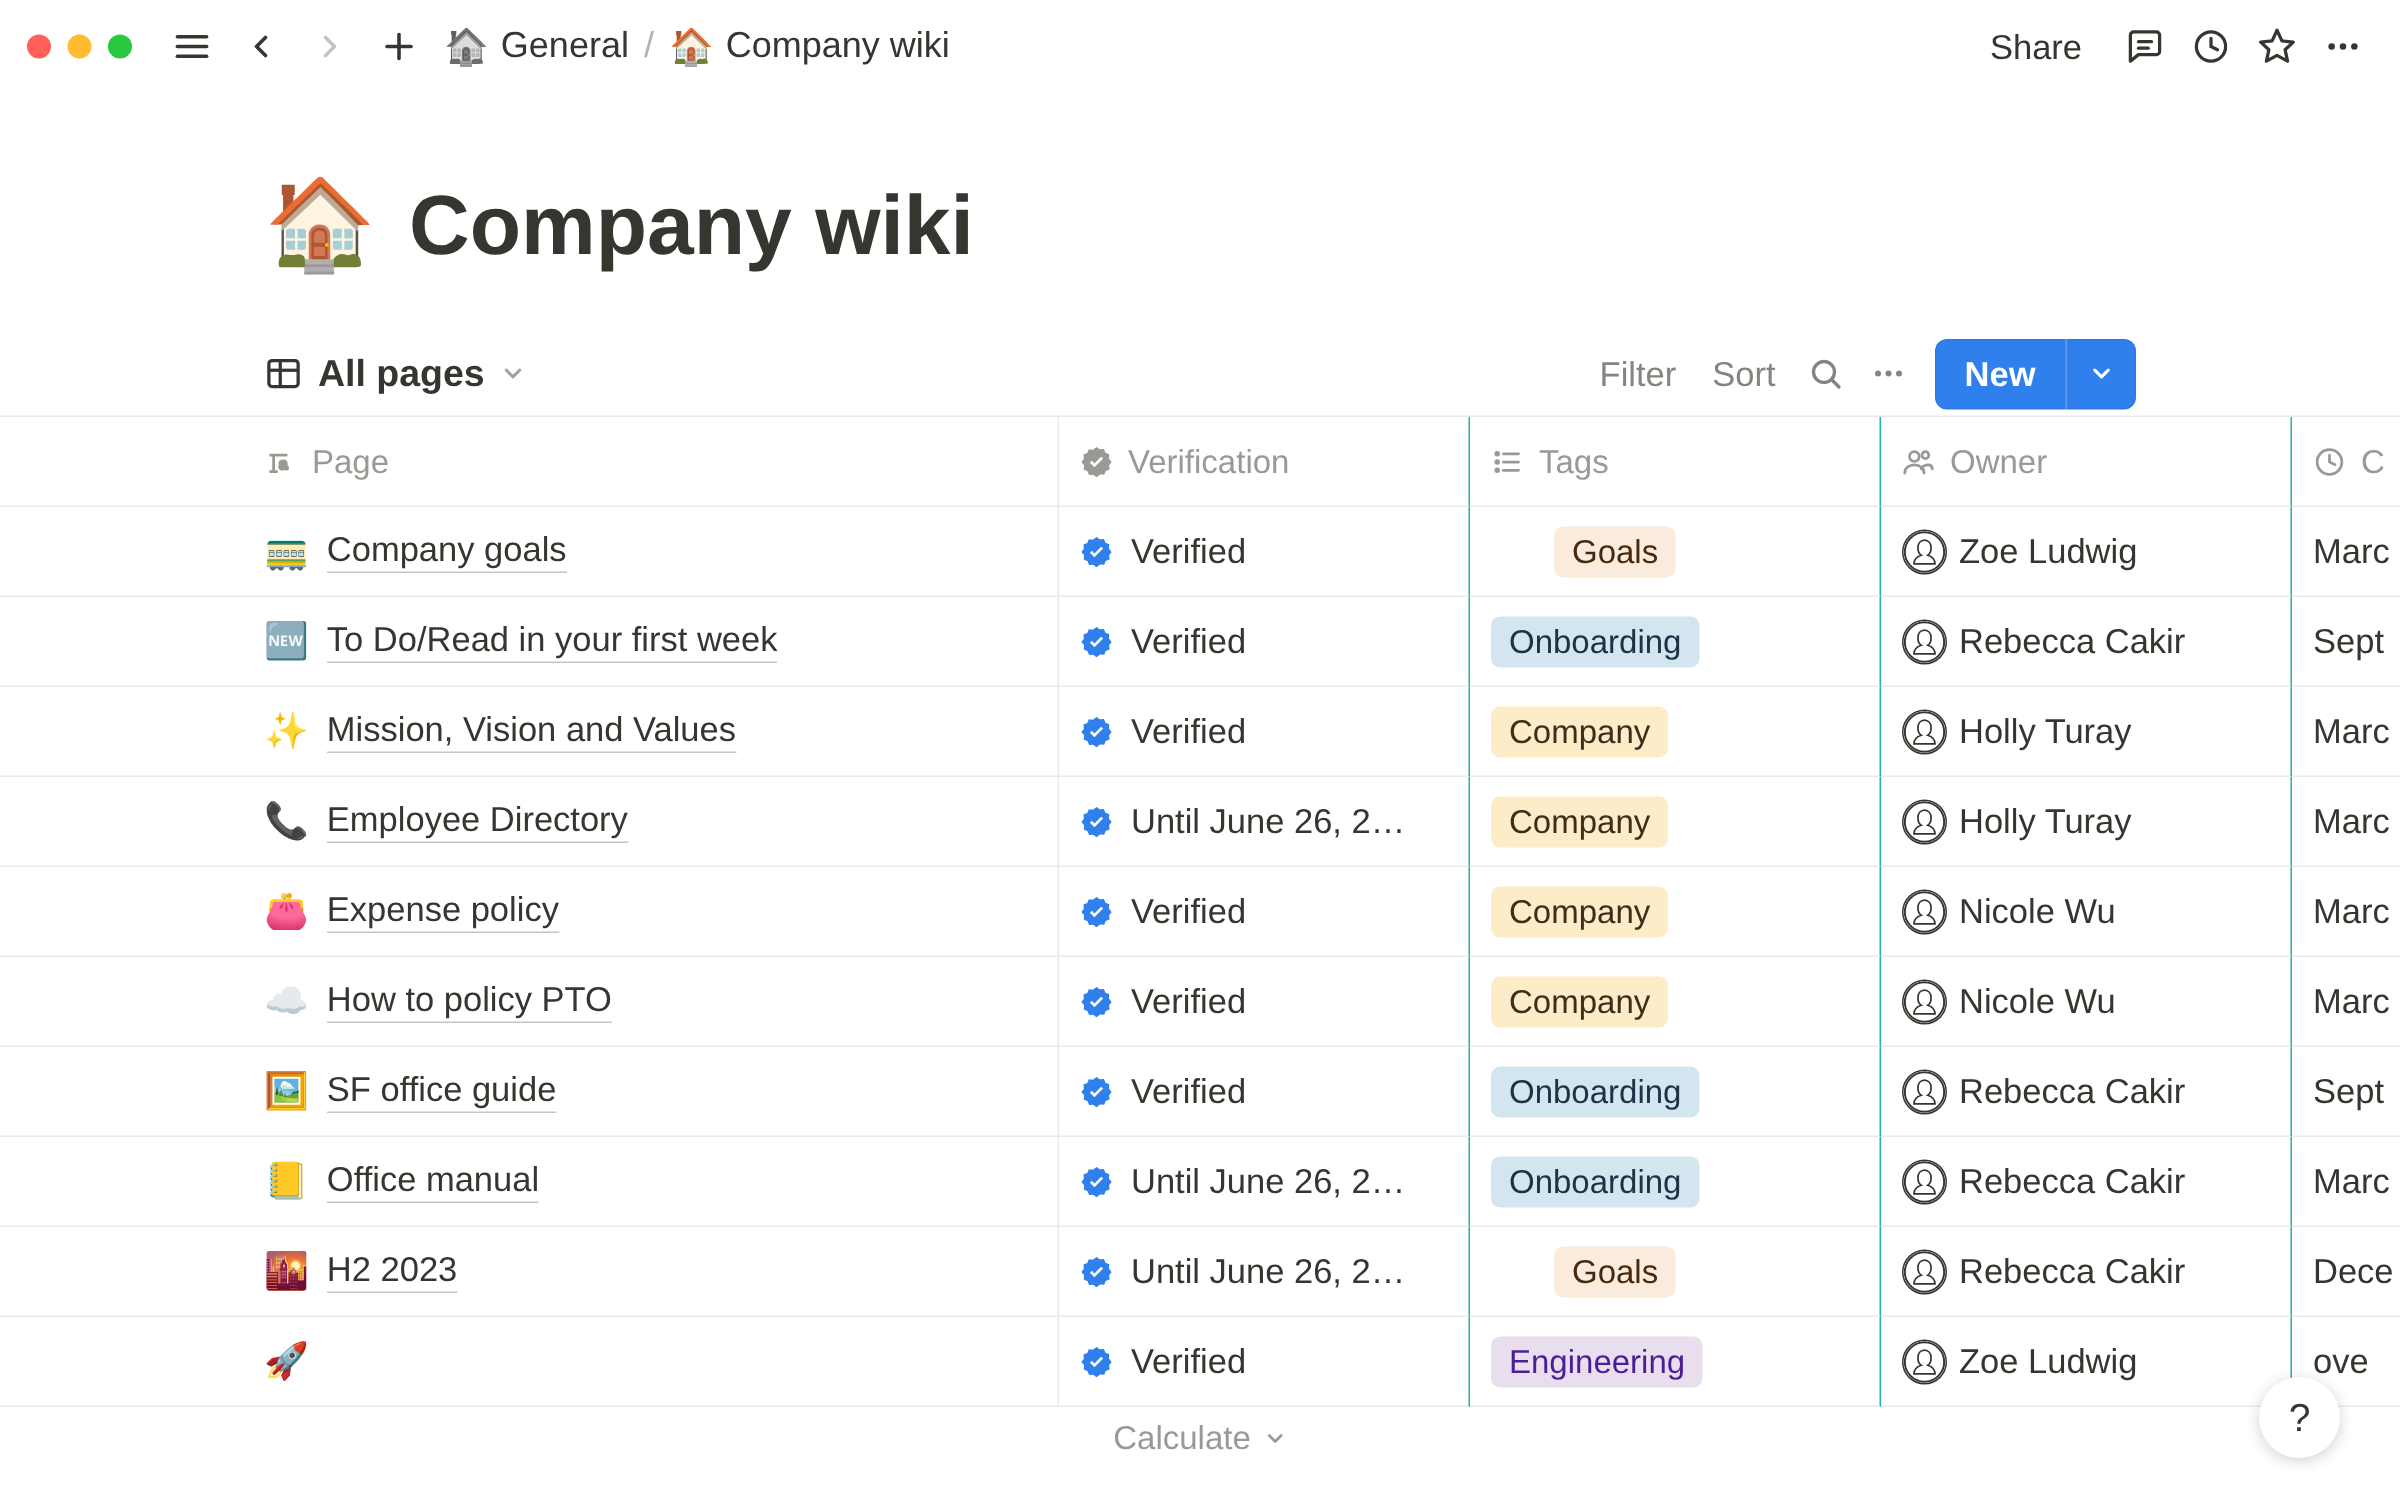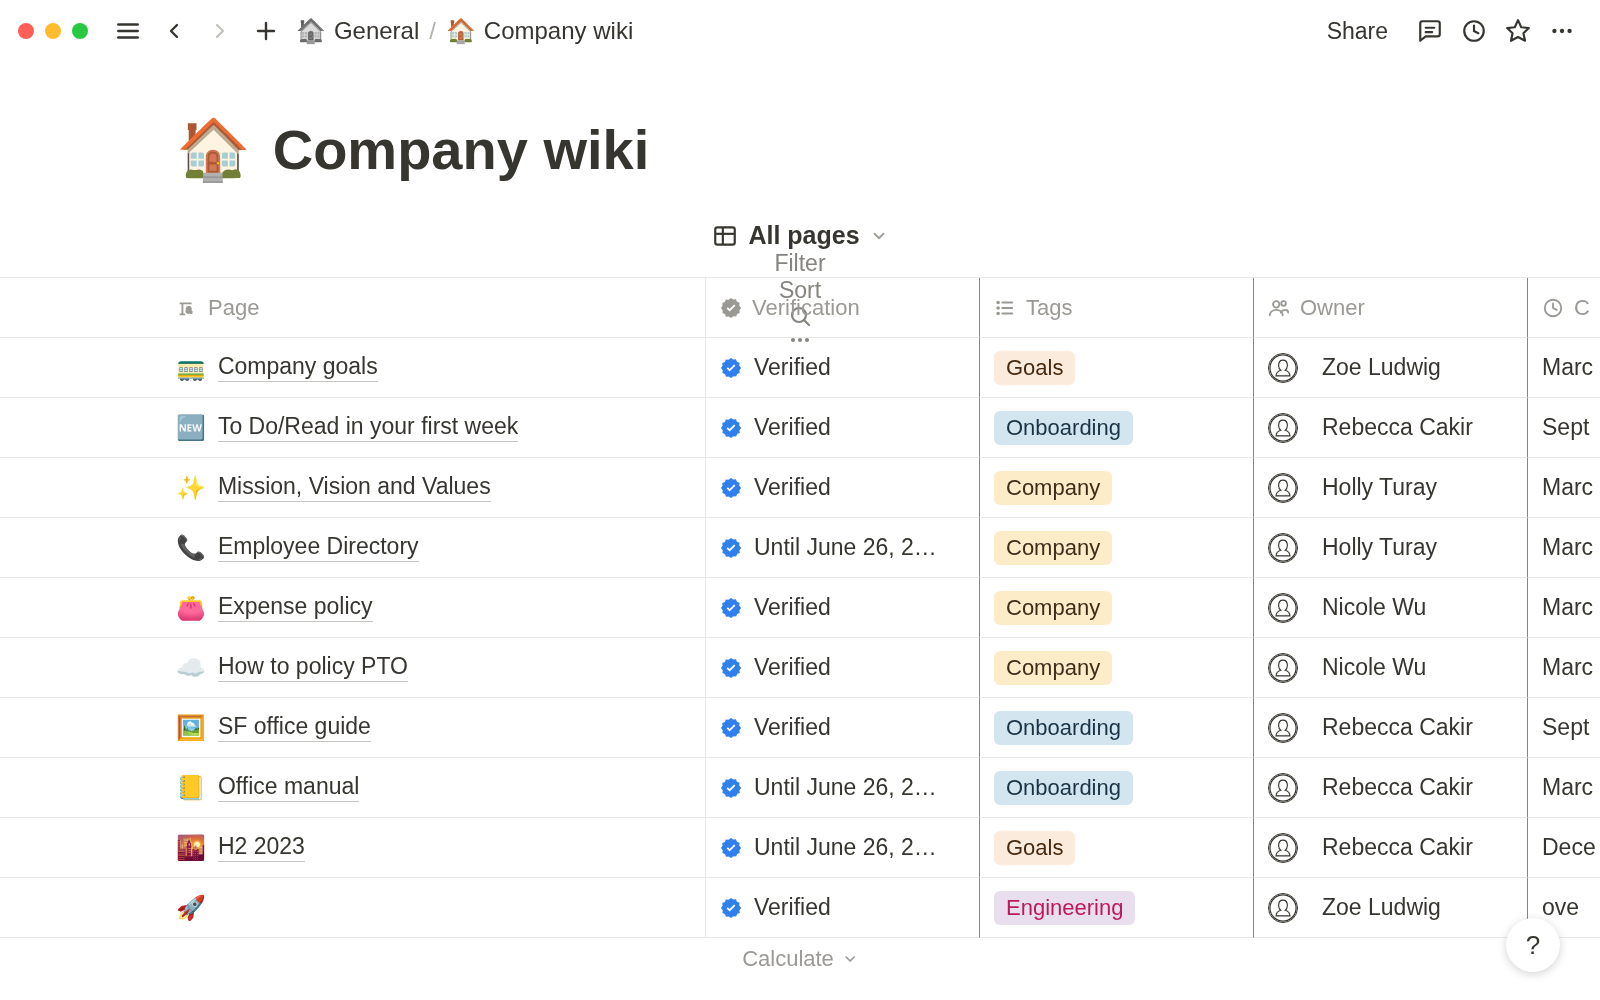--- a/index.html
+++ b/index.html
@@ -22,21 +22,21 @@
 .spacer { flex: 1; }
 .share { font-size: 23px; color: #37352f; padding: 0 10px; cursor: pointer; }
 .right-icons { display: flex; align-items: center; gap: 4px; margin-left: 6px; }
 
 
 .page { padding: 52px 176px 0 176px; }
 .page-title { display: flex; align-items: center; gap: 22px; font-size: 56px; font-weight: 700; margin-bottom: 36px; }
 .page-title .emoji { font-size: 60px; }
 
 
-.viewbar { display: flex; align-items: center; height: 56px; flex-direction: column; }
+.viewbar { display: flex; align-items: center; height: 56px; }
 .view-tab { display: flex; align-items: center; gap: 10px; font-size: 25px; font-weight: 600; color: #37352f; cursor: pointer; }
 .view-tab svg.table-svg { color: #37352f; }
 .view-tab .chev { color: #a5a29d; }
 .viewbar .spacer { flex: 1; }
 .vb-btn { font-size: 23px; color: #86847f; padding: 0 12px; cursor: pointer; }
 .vb-icon { width: 42px; height: 42px; display: flex; align-items: center; justify-content: center; color: #86847f; cursor: pointer; }
 .new-btn { display: flex; align-items: stretch; margin-left: 10px; border-radius: 8px; overflow: hidden; background: #2f80ed; color: #fff; font-size: 23px; font-weight: 600; box-shadow: inset 0 0 0 1px rgba(0,0,0,0.05); }
 .new-btn .lbl { padding: 10px 20px; display: flex; align-items: center; cursor: pointer; }
 .new-btn .drop { padding: 10px 14px; display: flex; align-items: center; border-left: 1px solid rgba(255,255,255,0.25); cursor: pointer; }
 
@@ -46,25 +46,25 @@
 .hdr, .row { display: contents; }
 .cell { border-bottom: 1px solid #e9e9e7; border-right: 1px solid #14b8a6; display: flex; align-items: center; height: 60px; padding: 0 14px; font-size: 23px; overflow: hidden; white-space: nowrap; }
 .hdr .cell { color: #9b9994; font-size: 22px; gap: 10px; }
 .cell.first { padding-left: 176px; border-right: 1px solid #e9e9e7; }
 .page-cell { gap: 12px; }
 .page-cell .emoji { font-size: 24px; }
 .page-cell .pname { border-bottom: 1px solid #c7c6c3; padding-bottom: 1px; font-weight: 500; cursor: pointer; }
 .verif { gap: 12px; }
 .verif .badge { width: 22px; height: 22px; display: inline-flex; }
 .tag { display: inline-flex; align-items: center; padding: 4px 12px; border-radius: 6px; font-size: 22px; }
-.tag-goals { background: #faebdd; color: #49290e; }
+.tag-goals { background: #faebdd; color: #49290e; margin-left: 42px; }
 .tag-onboarding { background: #d3e5ef; color: #193347; }
 .tag-company { background: #fdecc8; color: #402c1b; }
-.tag-engineering { background: #e8deee; color: #be185d; }
-.owner { gap: 24px; }
+.tag-engineering { background: #e8deee; color: #4c1d95; }
+.owner { gap: 8px; }
 .avatar { width: 30px; height: 30px; border-radius: 50%; background: #fff; border: 1.5px solid #37352f; display:inline-flex; align-items:center; justify-content:center; font-size:16px; overflow:hidden; }
 .avatar svg { width: 30px; height: 30px; }
 .datecell { color: #37352f; }
 
 
 .calc { position: absolute; left: 50%; transform: translateX(-50%); bottom: 28px; font-size: 22px; color: #9b9994; display: flex; align-items: center; gap: 8px; cursor: pointer; }
 
 
 .help { position: absolute; right: 40px; bottom: 28px; width: 54px; height: 54px; border-radius: 50%; background: #fff; box-shadow: 0 2px 10px rgba(0,0,0,0.18); display: flex; align-items: center; justify-content: center; font-size: 26px; color: #37352f; cursor: pointer; }
 

